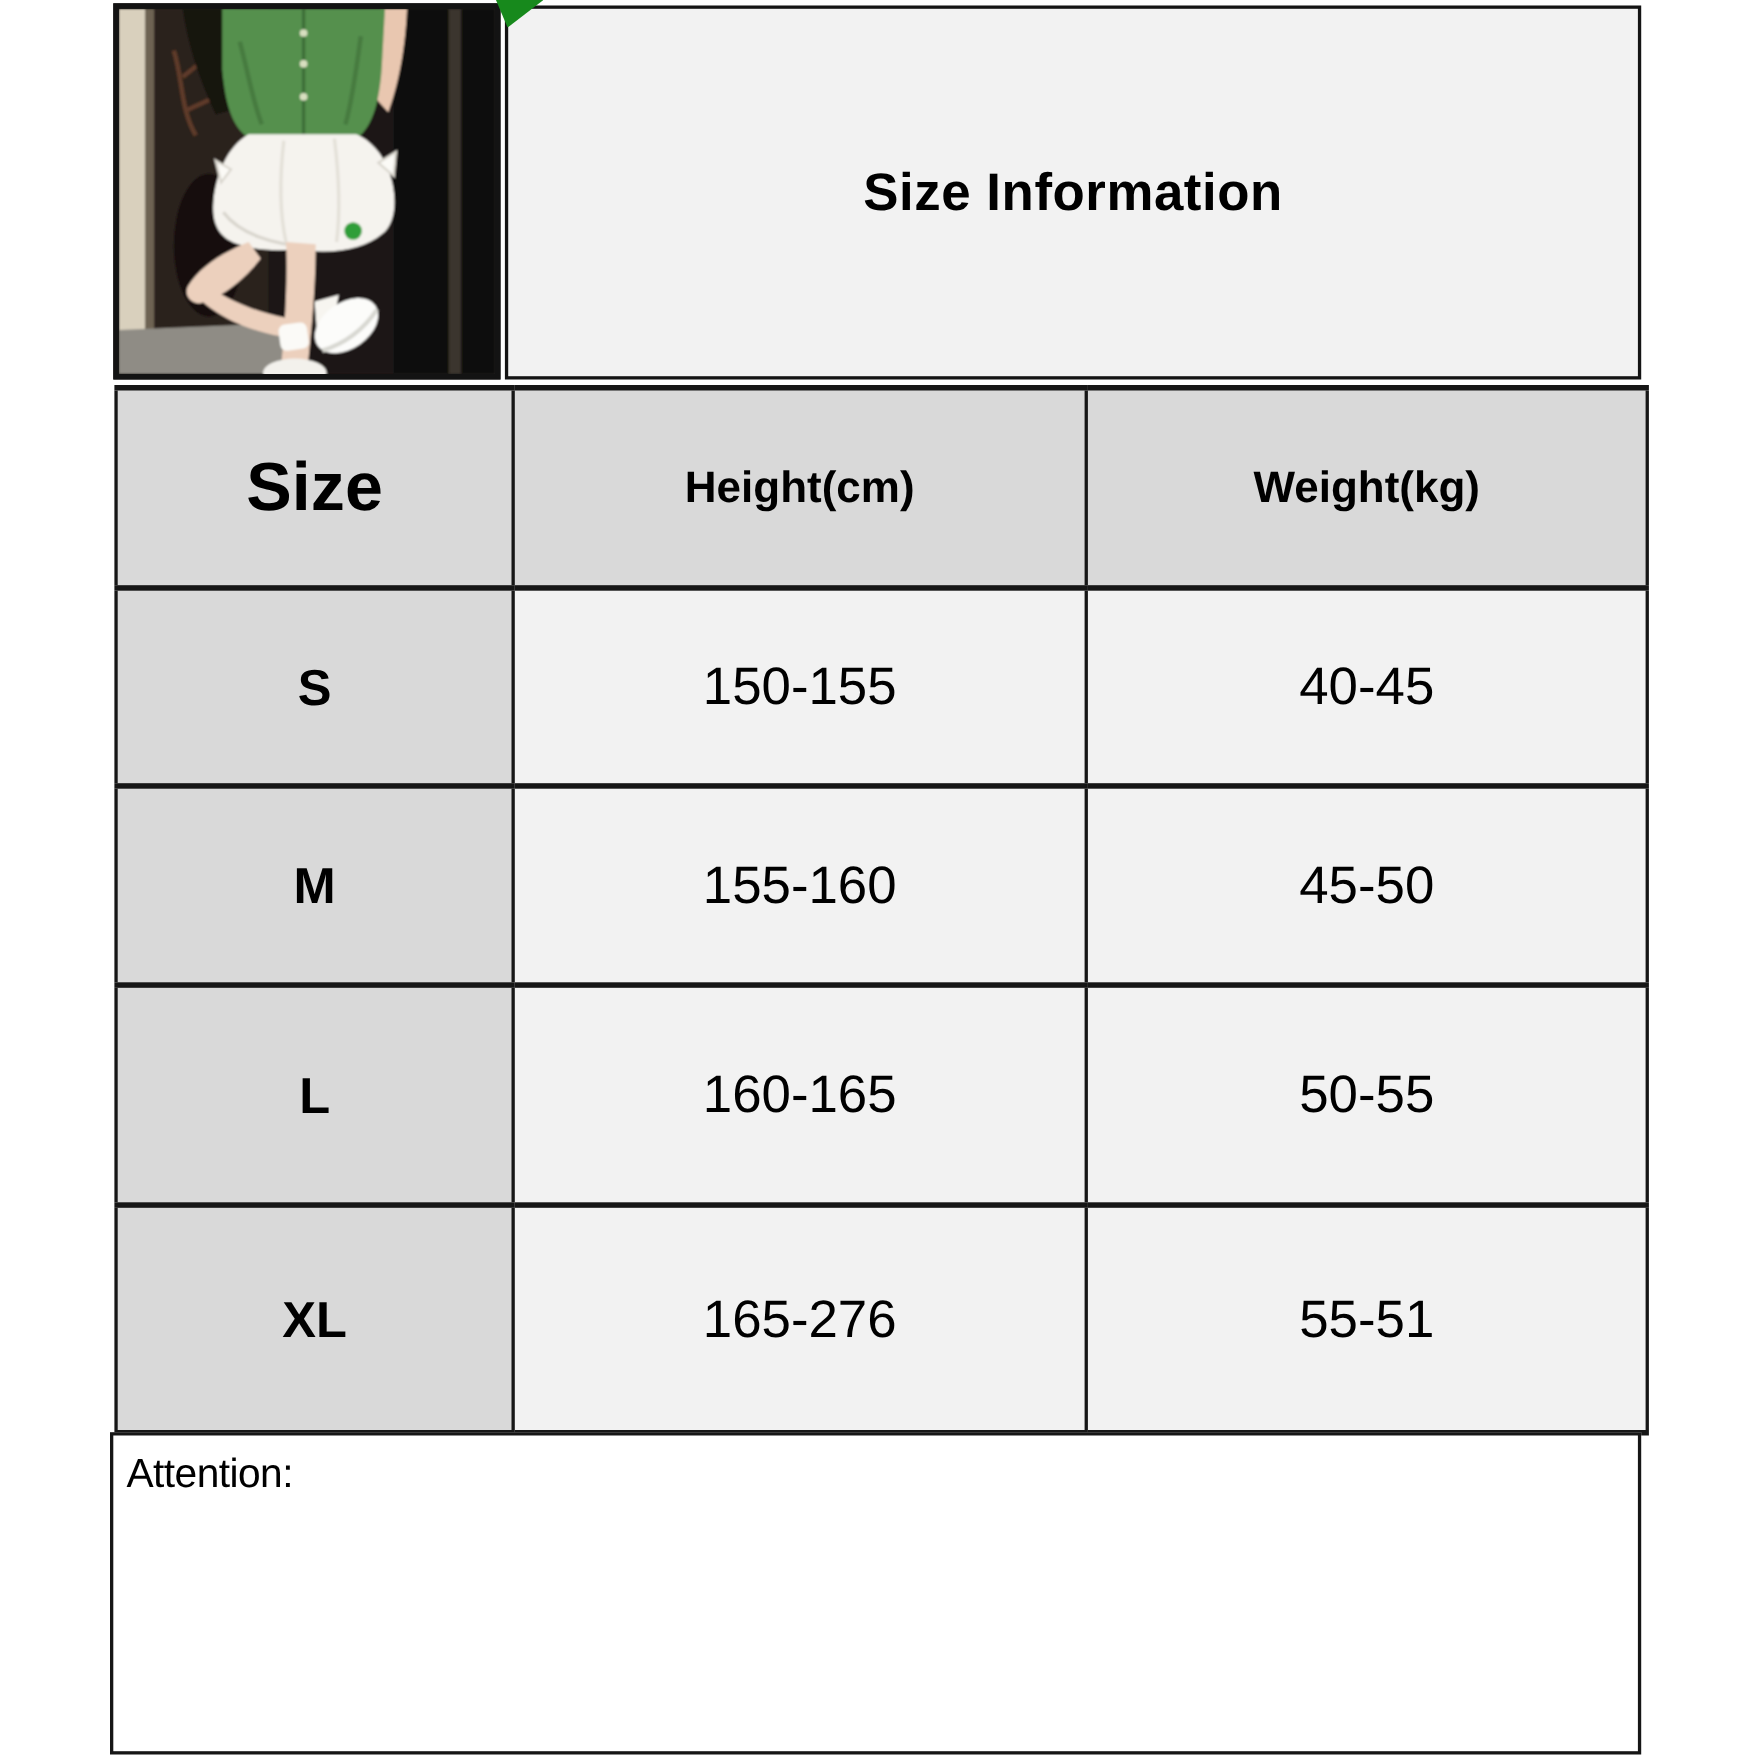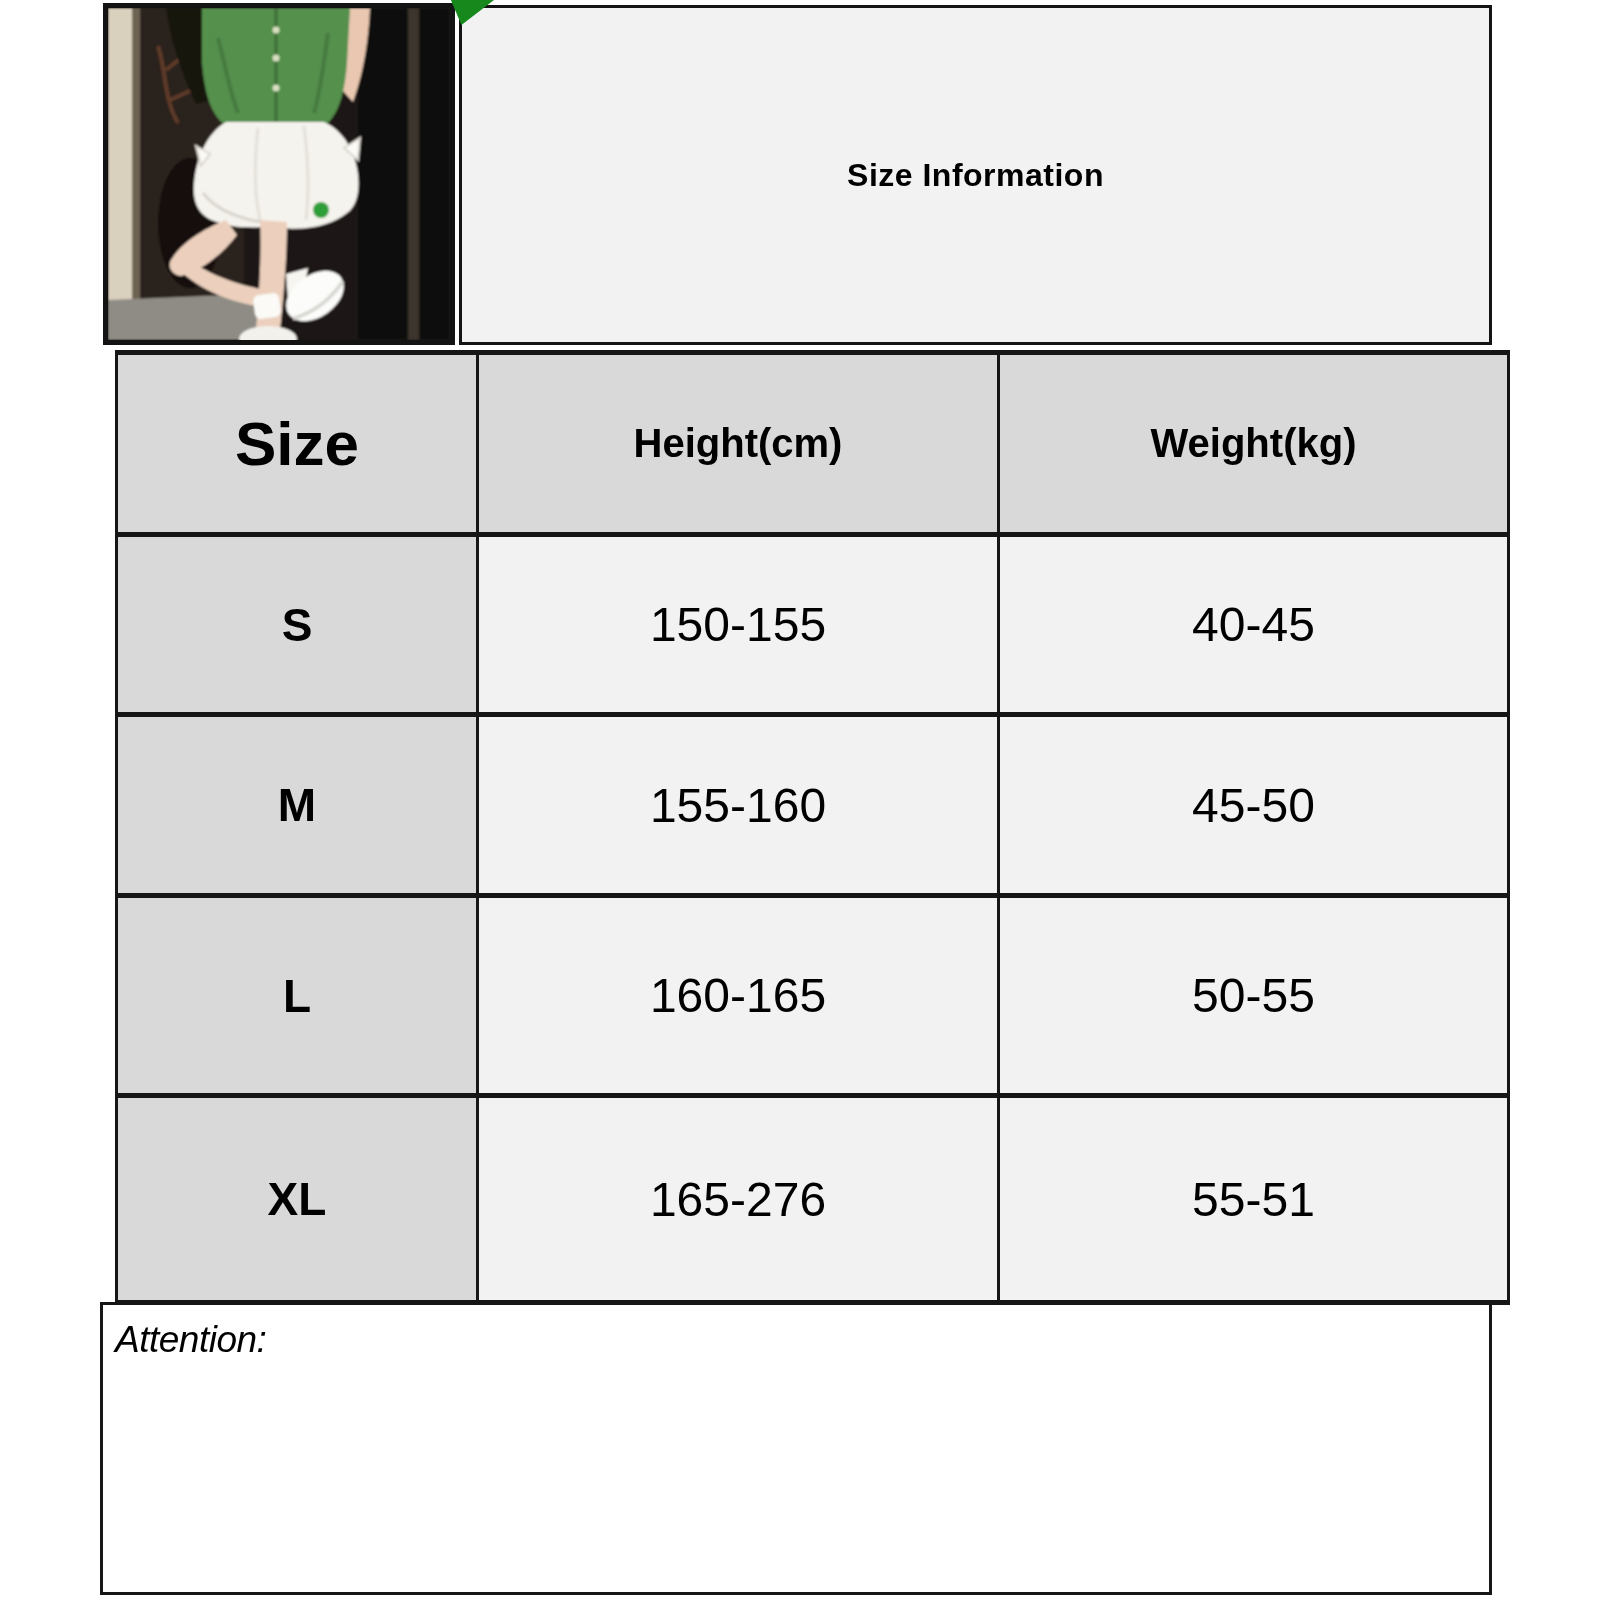--- a/index.html
+++ b/index.html
@@ -15,30 +15,30 @@
   .photo-frame{
     position:absolute;left:103px;top:3px;width:352px;height:342px;
     border:5px solid #131313;background:#1c1916;overflow:hidden;
   }
   .photo-frame svg{display:block;width:100%;height:100%;}
   .title-cell{
     position:absolute;left:459px;top:5px;width:1033px;height:340px;
     background:#f2f2f2;border:3px solid #141414;
     display:flex;align-items:center;justify-content:center;
   }
-  .title-text{font-size:32px;font-weight:bold;letter-spacing:0.5px;}
+  .title-text{font-size:48px;font-weight:bold;letter-spacing:0.5px;}
   .green-triangle{
     position:absolute;left:450px;top:0;width:44px;height:25px;
     background:#17891c;clip-path:polygon(2% 0,100% 0,26% 100%);
     z-index:6;
   }
 
   
   table.size-table{
-    position:absolute;left:115px;top:350px;width:1392px;
+    position:absolute;left:104px;top:350px;width:1392px;
     border-collapse:collapse;table-layout:fixed;
   }
   .size-table col.c1{width:361px;}
   .size-table col.c2{width:521px;}
   .size-table col.c3{width:510px;}
   .size-table td{
     border:3px solid #161616;
     border-top-width:5px;border-bottom-width:5px;
     text-align:center;vertical-align:middle;
     background:#f2f2f2;padding:0;
@@ -55,21 +55,20 @@
 
   
   .attention-box{
     position:absolute;left:100px;top:1302px;width:1392px;height:293px;
     border:3px solid #161616;background:#ffffff;
     padding:8px 12px 0 12px;
   }
   .att-line{
     font-size:37px;line-height:53px;letter-spacing:-0.5px;
     white-space:nowrap;
-    font-style:italic;
   }
 </style>
 </head>
 <body>
 
 <div class="page">
 
   <div class="photo-frame">
     <svg viewBox="0 0 342 332" preserveAspectRatio="none" role="img" aria-label="model wearing green blouse and white ruffled skirt">
       <defs>

